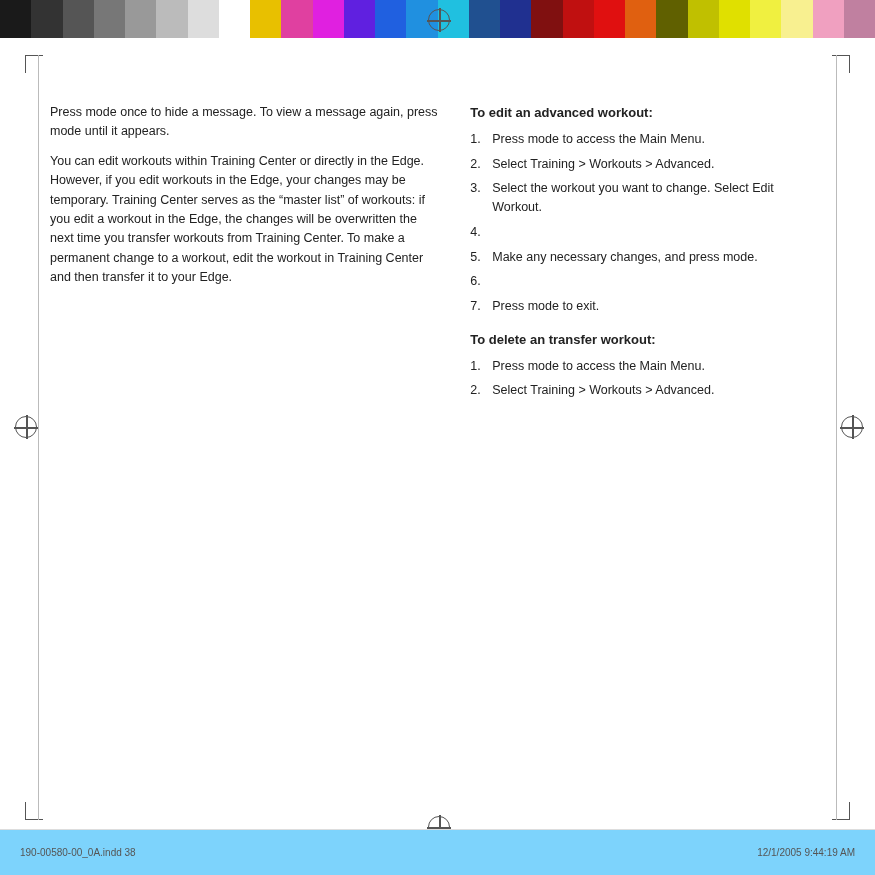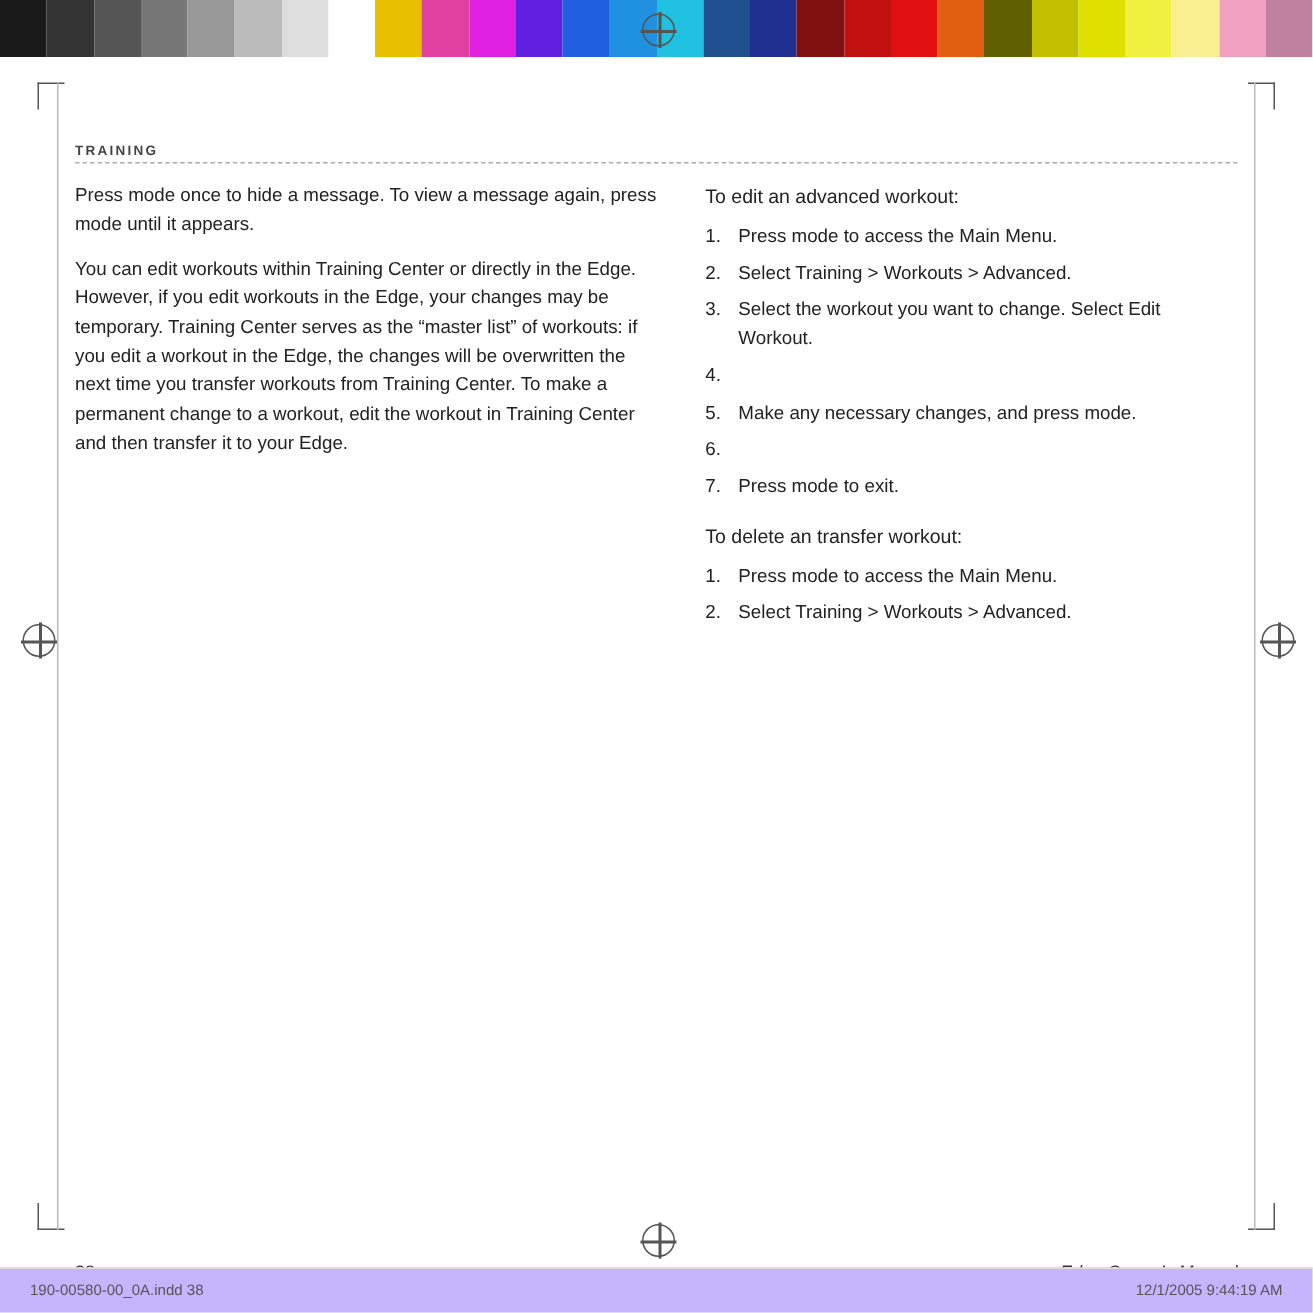--- a/index.html
+++ b/index.html
@@ -131,21 +131,21 @@
       font-size: 13.5px;
       margin-bottom: 6px;
       display: block;
     }
 
     b, strong {
       font-weight: normal;
     }
 
     .section-heading {
-      font-weight: normal;
+      font-weight: bold;
       font-size: 13px;
       margin-bottom: 6px;
       display: block;
     }
 
     .numbered-list {
       list-style: none;
       padding: 0;
       margin: 0 0 14px 0;
     }
@@ -179,22 +179,22 @@
       font-style: italic;
       font-size: 12px;
     }
 
     
     .bottom-bar {
       position: absolute;
       bottom: 0;
       left: 0;
       right: 0;
-      height: 30px;
-      background: #c4b5fd;
+      height: 46px;
+      background: #7dd3fc;
       border-top: 1px solid #ddd;
       display: flex;
       align-items: center;
       justify-content: space-between;
       padding: 0 20px;
       font-size: 10px;
       color: #555;
     }
 
     
@@ -271,21 +271,20 @@
   <div class="crosshair"></div>
   <div class="crosshair-circle"></div>
 </div>
 <div class="ch-wrap" style="left:840px;top:415px;width:24px;height:24px;">
   <div class="crosshair"></div>
   <div class="crosshair-circle"></div>
 </div>
 
 <div class="page-content">
 
-  <div class="section-label">Training</div>
 
   <div class="two-col">
 
     <div class="col-left">
       <p>
         Press <strong>mode</strong> once to hide a message. To view a message again, press <strong>mode</strong> until it appears.
       </p>
 
 
       <p>

